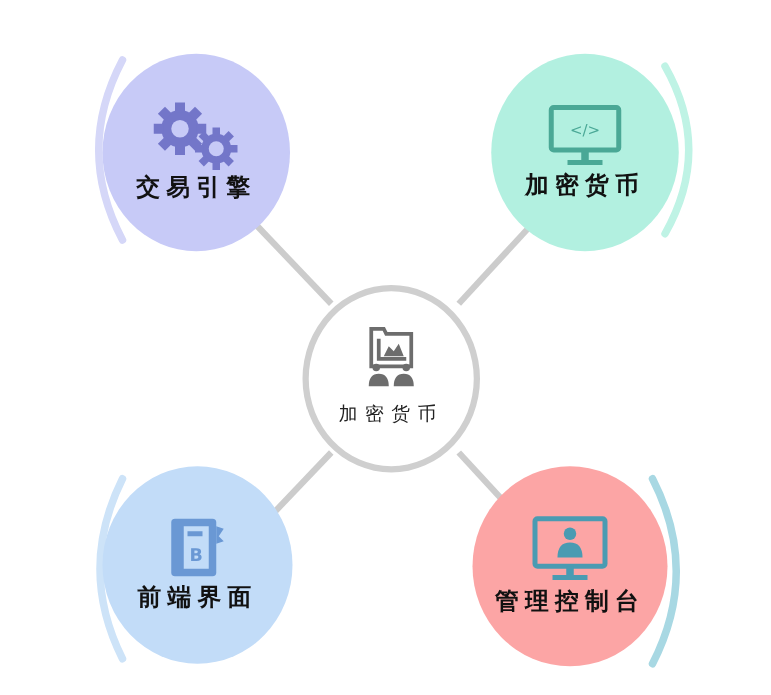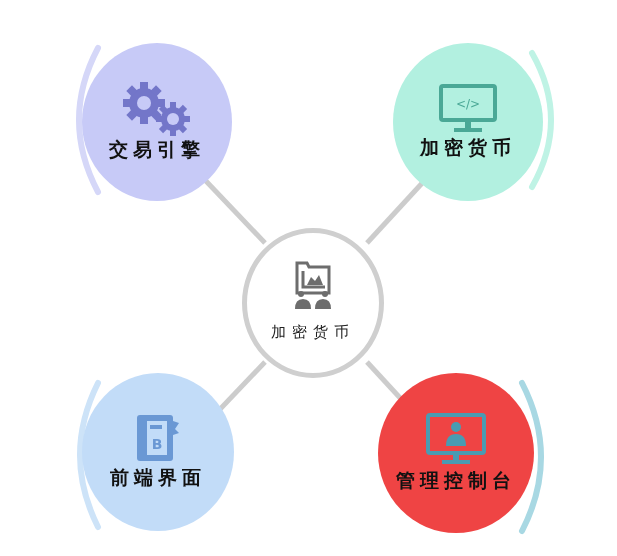--- a/index.html
+++ b/index.html
@@ -94,21 +94,21 @@
       <polygon points="40,8 46,10 42,16 46,20 40,22" fill="#6a98d4"></polygon>
       <text x="24" y="36" text-anchor="middle" font-family="DejaVu Sans, sans-serif" font-weight="bold" font-size="14" fill="#6a98d4">B</text>
     </svg>
   </span>
   <span class="label">前端界面</span>
 </div>
 
 <svg class="arc" style="left:512px;top:375px" width="50" height="165">
   <path d="M10 8 Q 48 82 10 156" fill="none" stroke="#a8d8e3" stroke-width="6" stroke-linecap="round"></path>
 </svg>
-<div class="node" style="left:378px;top:373px;width:156px;height:160px;background:#ef4444;">
+<div class="node" style="left:378px;top:373px;width:156px;height:160px;background:#fca5a5;">
   <span class="icon">
     <svg width="62" height="56" viewBox="0 0 62 56">
       <rect x="3" y="3" width="56" height="38" rx="2" fill="none" stroke="#4a9bb2" stroke-width="4"></rect>
       <circle cx="31" cy="15" r="5" fill="#4a9bb2"></circle>
       <path d="M21 34 Q21 22 31 22 Q41 22 41 34 Z" fill="#4a9bb2"></path>
       <rect x="28" y="41" width="6" height="7" fill="#4a9bb2"></rect>
       <rect x="17" y="48" width="28" height="4" fill="#4a9bb2"></rect>
     </svg>
   </span>
   <span class="label">管理控制台</span>

